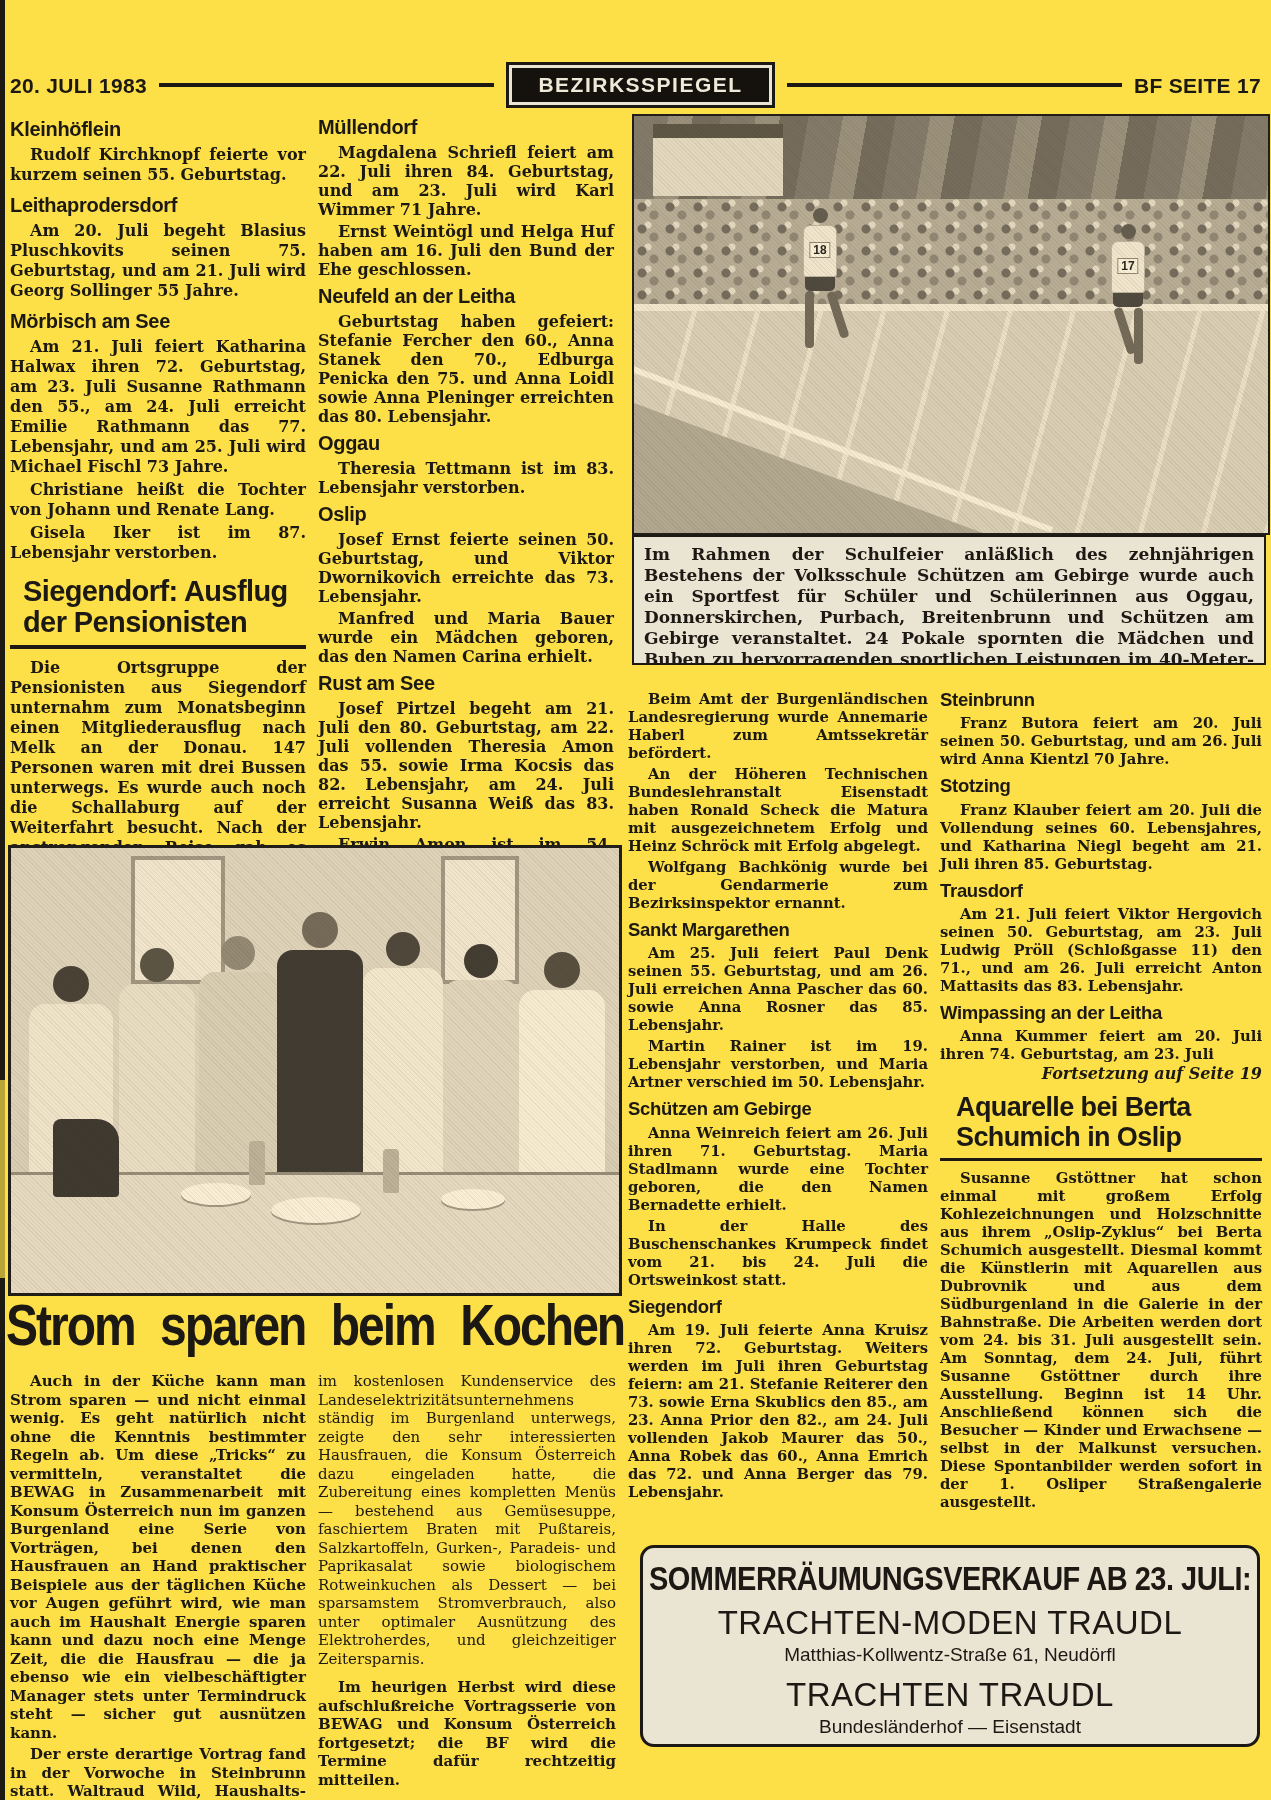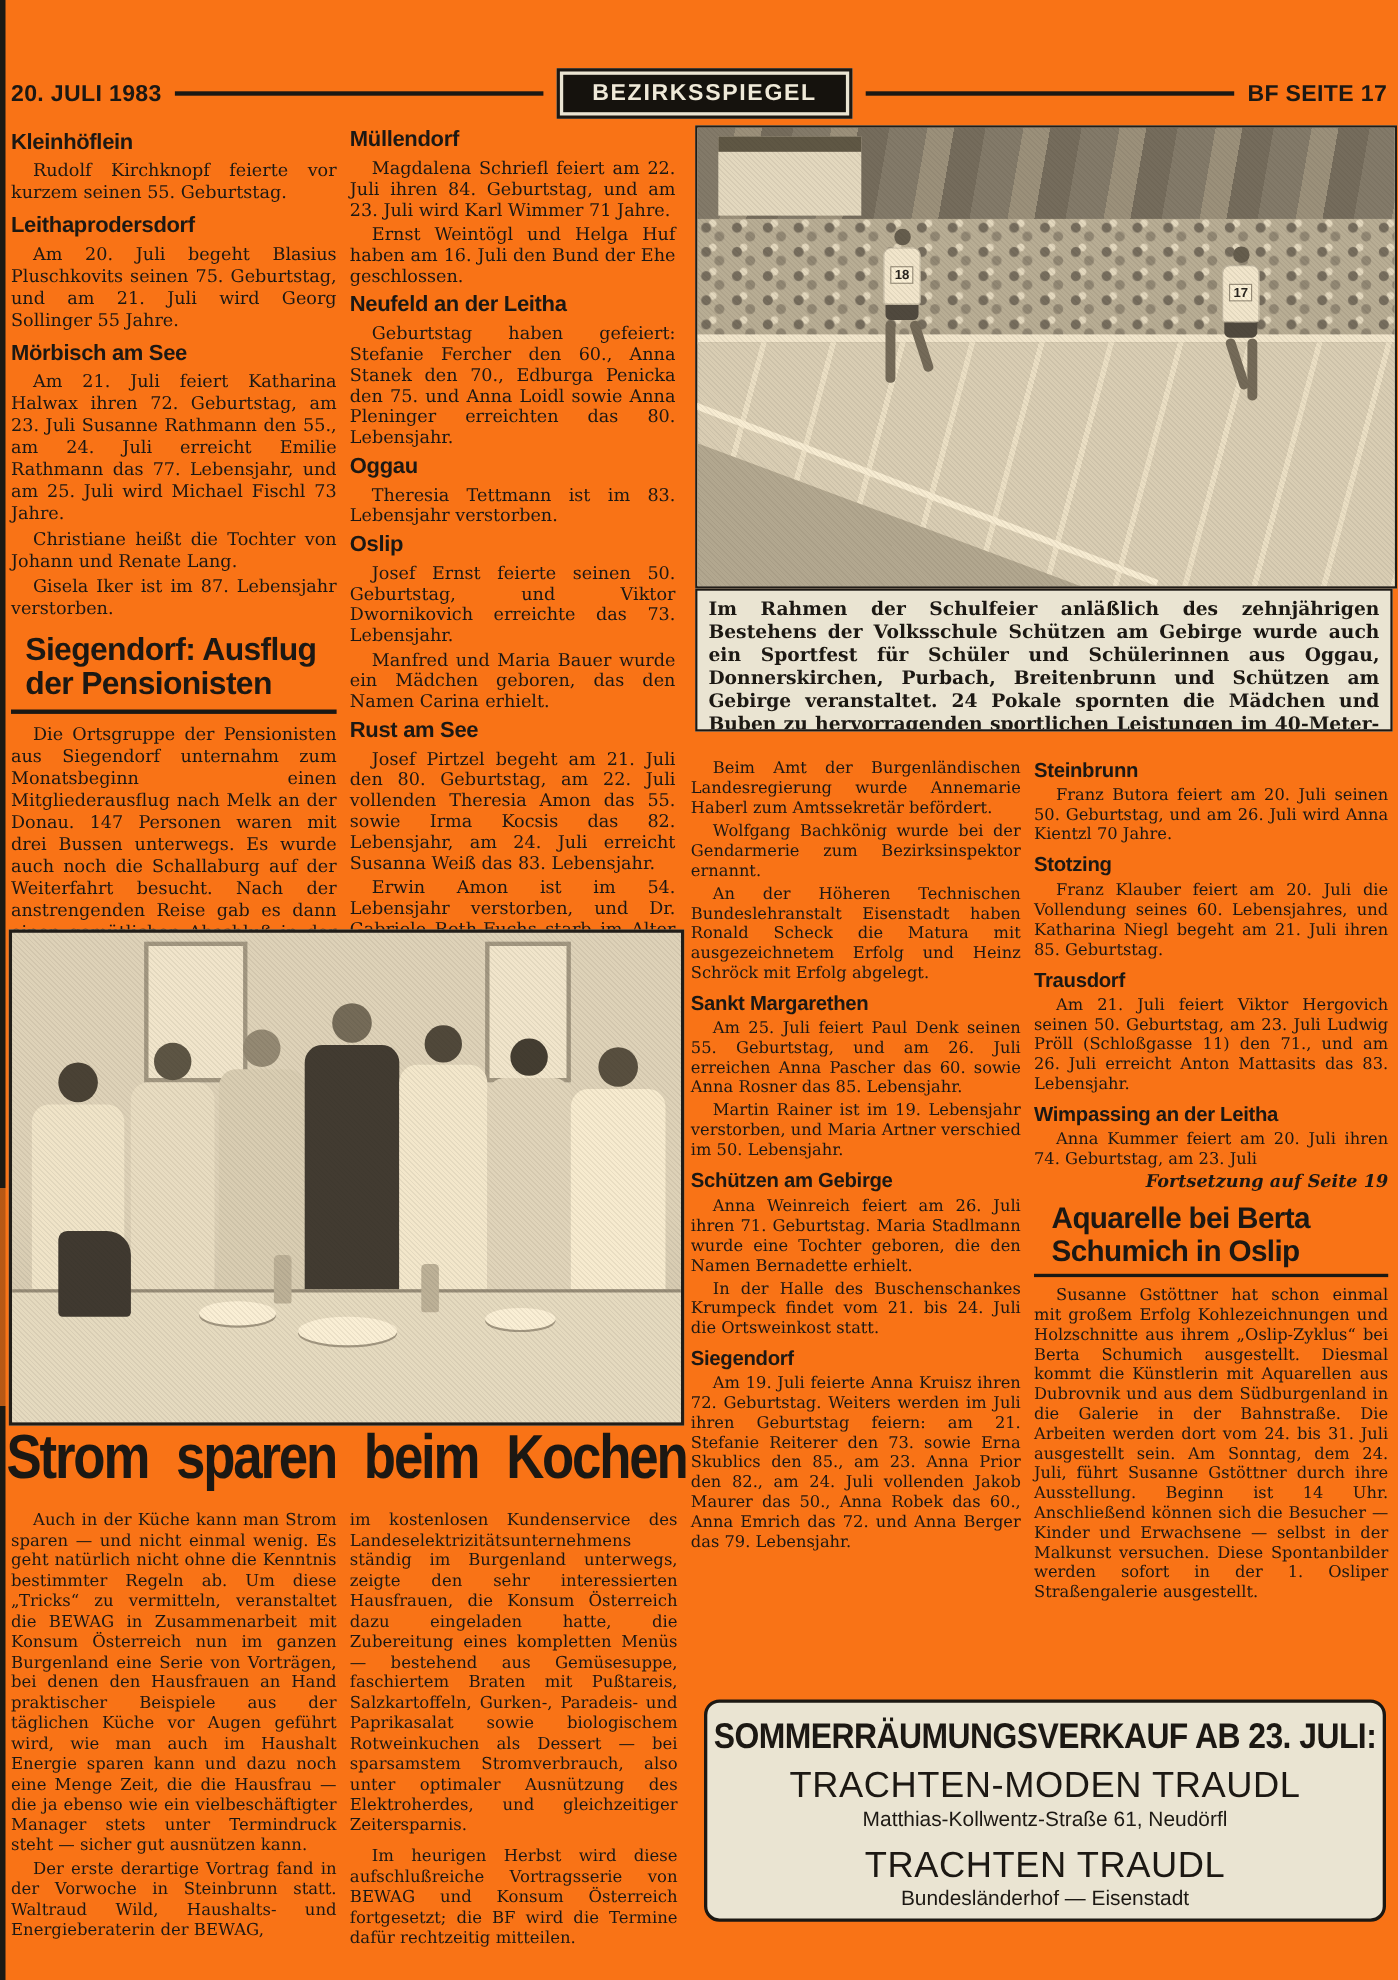--- a/index.html
+++ b/index.html
@@ -1,37 +1,37 @@
 <!DOCTYPE html>
 <html lang="de"><head>
 <meta charset="utf-8">
 <style>
   html,body{margin:0;padding:0;background:#b9b2a0;}
-  .page{position:relative;width:1271px;height:1800px;background:#f97316;overflow:hidden;
+  .page{position:relative;width:1271px;height:1800px;background:#fde047;overflow:hidden;
         color:#1c1813;-webkit-font-smoothing:antialiased;}
   .scan-strip{position:absolute;left:0;top:0;width:5px;height:100%;
         background:linear-gradient(#1d1a14 0 60%,rgba(29,26,20,.3) 60% 71%,#1d1a14 71% 100%);}
 
   
   .hdr{position:absolute;left:10px;right:10px;top:64px;height:42px;display:flex;align-items:center;}
   .hdr-date,.hdr-page{font:bold 21px/1 "Liberation Sans",sans-serif;letter-spacing:.3px;white-space:nowrap;}
   .hdr-rule{flex:1;height:4px;background:#1c1813;margin:0 12px;}
   .masthead-box{border:3px solid #1c1813;padding:3px;background:#eae4d2;}
   .masthead-inner{background:#15120d;color:#efe9d8;font:bold 21px/1 "Liberation Sans",sans-serif;
         letter-spacing:1.5px;padding:6px 26px 7px;}
 
   
   .col{position:absolute;}
   .h1s{font:bold 20px/1.1 "Liberation Sans",sans-serif;letter-spacing:-.3px;margin:9px 0 5px;}
   .h2s{font:bold 18.5px/1.1 "Liberation Sans",sans-serif;letter-spacing:-.3px;margin:8px 0 4px;}
   .p1{font:16px/20px "DejaVu Serif",serif;text-align:justify;margin:0 0 3px;hyphens:auto;}
   .p1b{font:16px/19px "DejaVu Serif",serif;text-align:justify;margin:0 0 3px;hyphens:auto;}
   .p2{font:14.8px/18px "DejaVu Serif",serif;text-align:justify;margin:0 0 3px;hyphens:auto;}
   .p3{font:15px/18.5px "DejaVu Serif",serif;text-align:justify;margin:0 0 3px;hyphens:auto;}
-  .ind{text-indent:20px;}
+  .ind{text-indent:20px;font-weight:bold;}
   .feat-h{font:bold 29px/1.08 "Liberation Sans",sans-serif;letter-spacing:-.6px;margin:13px 13px 0;}
   .feat-rule{height:4px;background:#1c1813;margin:6px 0 9px;}
   .feat-h2{font:bold 27px/1.1 "Liberation Sans",sans-serif;letter-spacing:-.6px;margin:9px 16px 0;}
   .feat-rule2{height:3px;background:#1c1813;margin:5px 0 8px;}
   .fort{font:italic bold 16px/20px "DejaVu Serif",serif;text-align:right;margin:1px 0 2px;}
 
   
   .photo{position:absolute;overflow:hidden;filter:sepia(.22) contrast(.96);}
   .halftone{position:absolute;inset:0;pointer-events:none;
         background:repeating-linear-gradient(45deg,rgba(40,34,24,.07) 0 1px,transparent 1px 3px);}
@@ -175,22 +175,22 @@
     </div>
     <div class="halftone"></div>
   </div>
 
   <div class="caption-box">
     <p>Im Rahmen der Schulfeier anläßlich des zehnjährigen Bestehens der Volksschule Schützen am Gebirge wurde auch ein Sportfest für Schüler und Schülerinnen aus Oggau, Donnerskirchen, Purbach, Breitenbrunn und Schützen am Gebirge veranstaltet. 24 Pokale spornten die Mädchen und Buben zu hervorragenden sportlichen Leistungen im 40-Meter-Lauf, Weitsprung und Schlagballweitwurf an.</p>
   </div>
 
   <div class="col" style="left:628px;top:690px;width:300px;">
     <p class="p2 ind" style="margin-top:0;">Beim Amt der Burgenländischen Landesregierung wurde Annemarie Haberl zum Amtssekretär befördert.</p>
+    <p class="p2 ind">An der Höheren Technischen Bundeslehranstalt Eisenstadt haben Ronald Scheck die Matura mit ausgezeichnetem Erfolg und Heinz Schröck mit Erfolg abgelegt.</p>
     <p class="p2 ind">Wolfgang Bachkönig wurde bei der Gendarmerie zum Bezirksinspektor ernannt.</p>
-    <p class="p2 ind">An der Höheren Technischen Bundeslehranstalt Eisenstadt haben Ronald Scheck die Matura mit ausgezeichnetem Erfolg und Heinz Schröck mit Erfolg abgelegt.</p>
     <div class="h2s">Sankt Margarethen</div>
     <p class="p2 ind">Am 25. Juli feiert Paul Denk seinen 55. Geburtstag, und am 26. Juli erreichen Anna Pascher das 60. sowie Anna Rosner das 85. Lebensjahr.</p>
     <p class="p2 ind">Martin Rainer ist im 19. Lebensjahr verstorben, und Maria Artner verschied im 50. Lebensjahr.</p>
     <div class="h2s">Schützen am Gebirge</div>
     <p class="p2 ind">Anna Weinreich feiert am 26. Juli ihren 71. Geburtstag. Maria Stadlmann wurde eine Tochter geboren, die den Namen Bernadette erhielt.</p>
     <p class="p2 ind">In der Halle des Buschenschankes Krumpeck findet vom 21. bis 24. Juli die Ortsweinkost statt.</p>
     <div class="h2s">Siegendorf</div>
     <p class="p2 ind">Am 19. Juli feierte Anna Kruisz ihren 72. Geburtstag. Weiters werden im Juli ihren Geburtstag feiern: am 21. Stefanie Reiterer den 73. sowie Erna Skublics den 85., am 23. Anna Prior den 82., am 24. Juli vollenden Jakob Maurer das 50., Anna Robek das 60., Anna Emrich das 72. und Anna Berger das 79. Lebensjahr.</p>
   </div>
 

